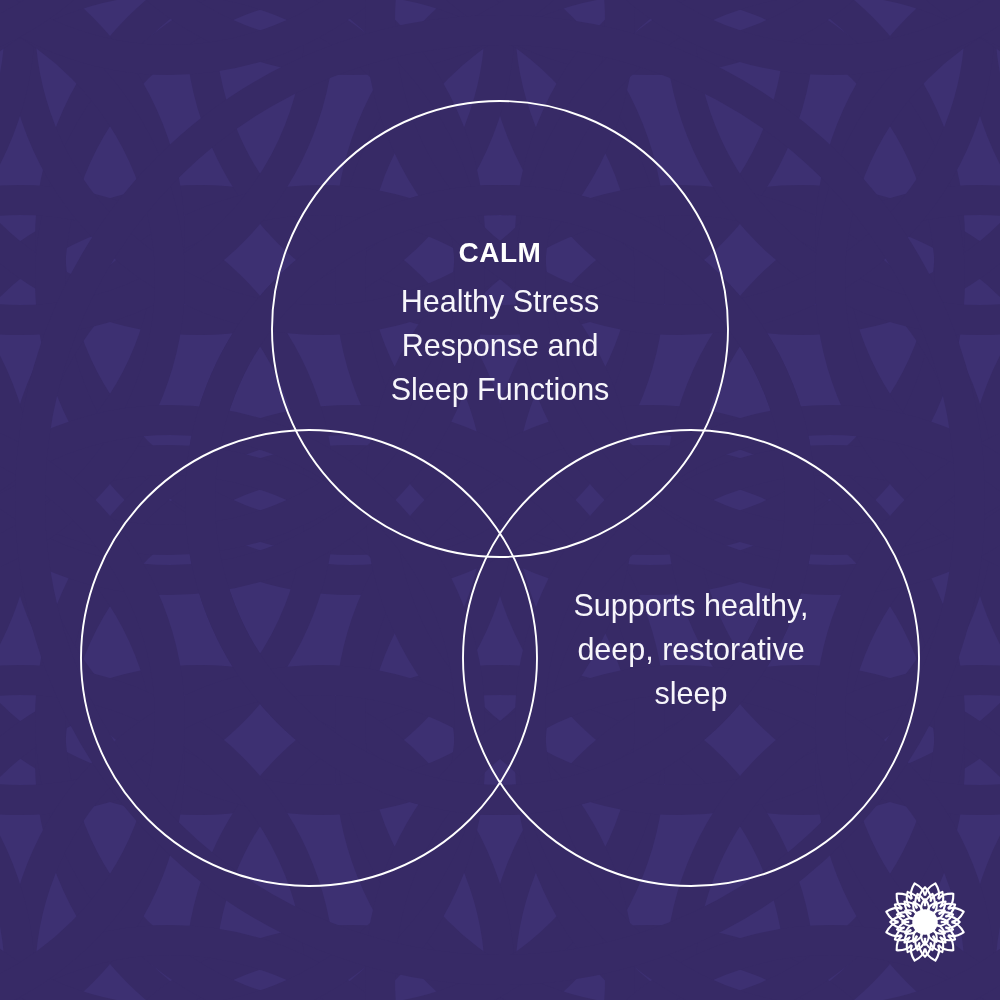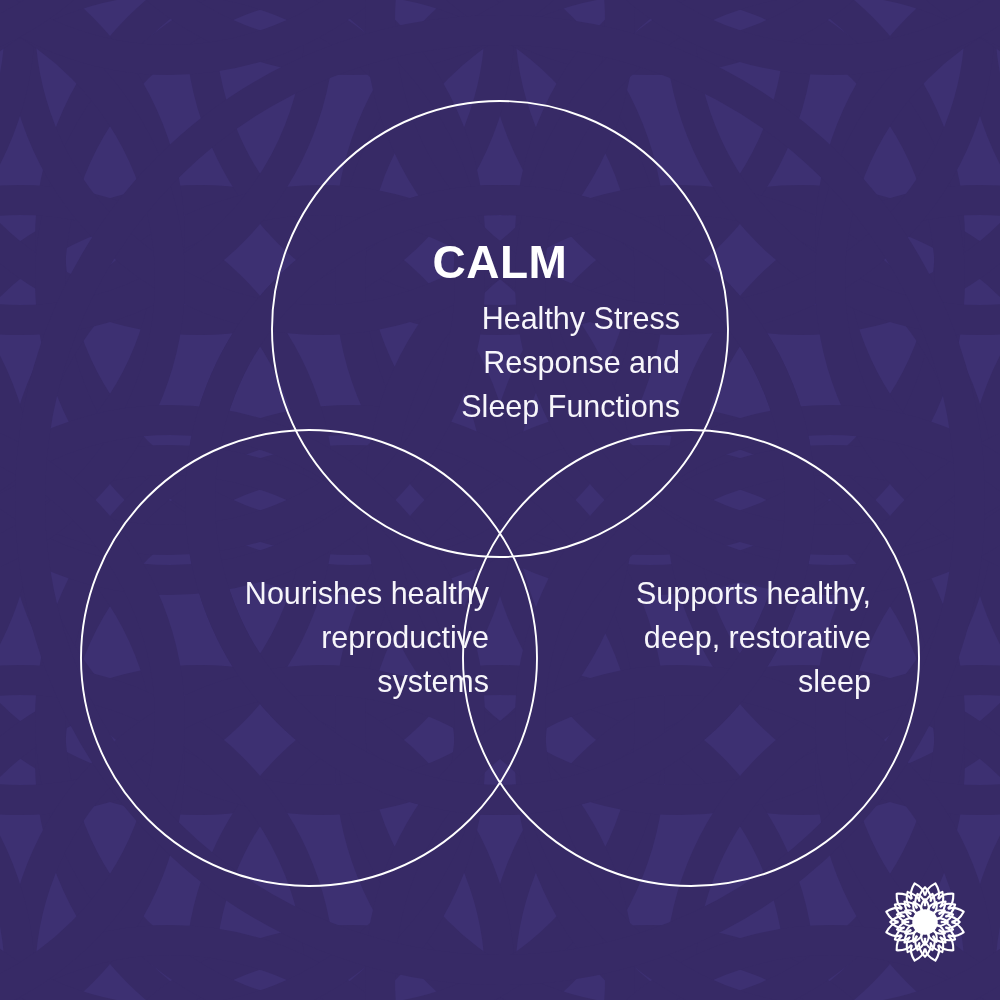--- a/index.html
+++ b/index.html
@@ -46,35 +46,34 @@
 
   
   .lobe {
     position: absolute;
     text-align: center;
     color: #ffffff;
     width: 360px;
     margin-left: -180px;
   }
   .lobe-title {
-    font-size: 46px;
+    font-size: 28px;
     font-weight: bold;
     letter-spacing: 0.5px;
     line-height: 1.05;
     margin: 0 0 10px 0;
     color: #ffffff;
   }
   .lobe-desc {
     font-size: 30.5px;
     font-weight: 400;
     line-height: 44px;
-    margin: 0;
+    margin: 12px;
     color: #f7f6fb;
     white-space: pre-line;
-    text-align: right;
   }
 
   #lobe-calm   { left: 500px; top: 238px; }
   #lobe-tonify { left: 309px; top: 571px; }
   #lobe-flow   { left: 691px; top: 571px; }
 
   
   #brand-logo {
     position: absolute;
     left: 881px;
@@ -127,23 +126,20 @@
   </svg>
 
   <div class="lobe" id="lobe-calm" style="left: 500px;">
     <h2 class="lobe-title">CALM</h2>
     <p class="lobe-desc">Healthy Stress
 Response and
 Sleep Functions</p>
   </div>
 
   <div class="lobe" id="lobe-tonify" style="left: 309px;">
-    <p class="lobe-desc">Nourishes healthy
-reproductive
-systems</p>
   </div>
 
   <div class="lobe" id="lobe-flow" style="left: 691px;">
     <p class="lobe-desc">Supports healthy,
 deep, restorative
 sleep</p>
   </div>
 
   <div id="brand-logo">
     <svg viewBox="0 0 100 100" aria-hidden="true">

